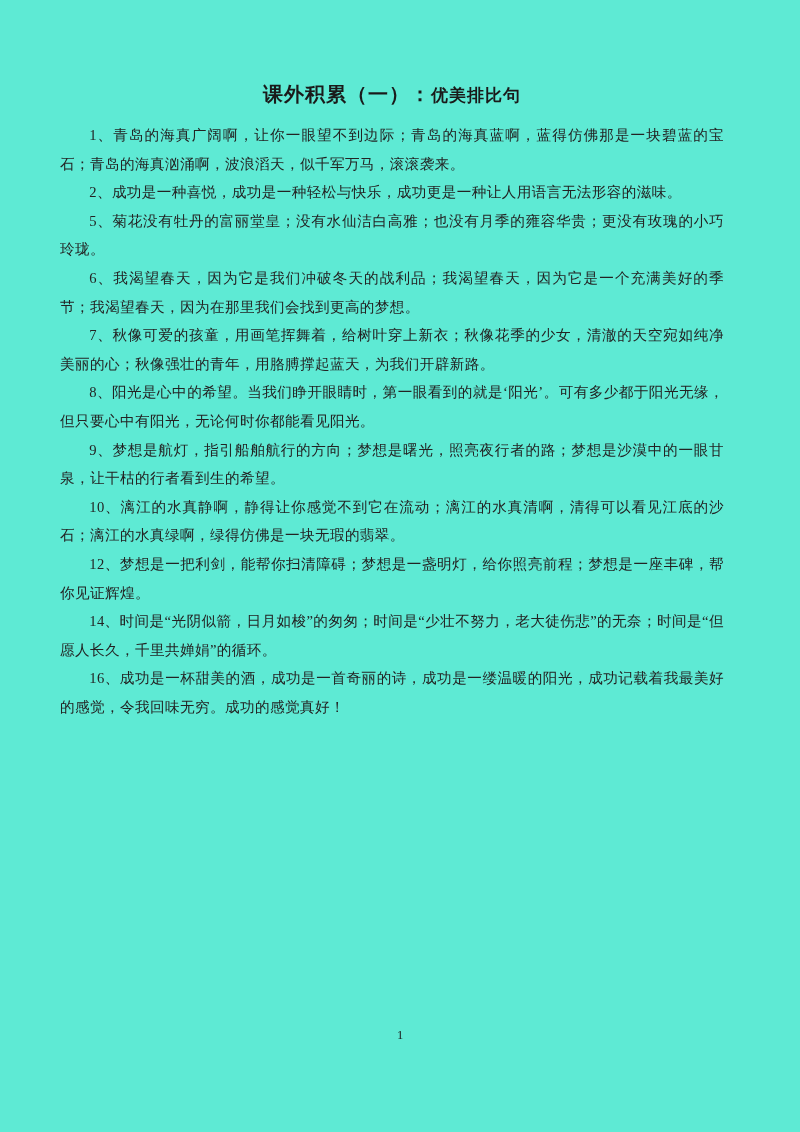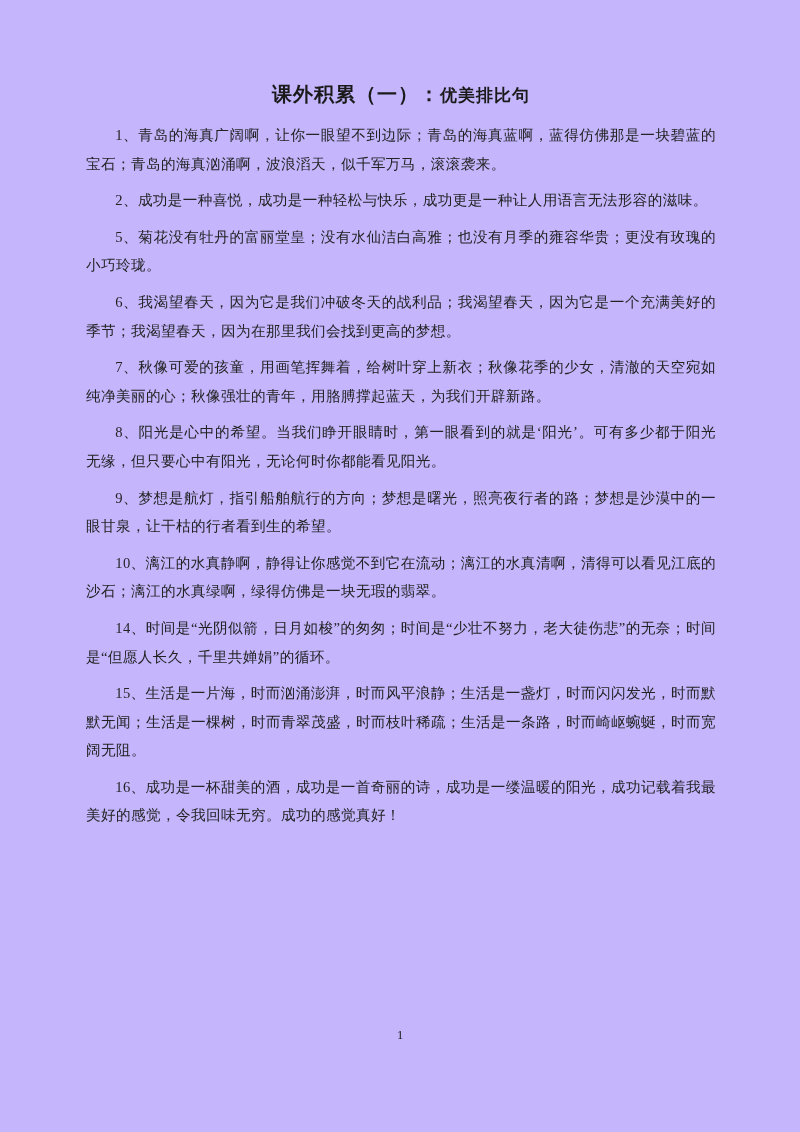--- a/index.html
+++ b/index.html
@@ -12,39 +12,39 @@
     height: 1132px;
     position: relative;
     font-family: "Liberation Serif", "DejaVu Serif", serif;
     color: #212121;
     overflow: hidden;
   }
   .page {
     box-sizing: border-box;
     width: 800px;
     height: 1132px;
-    padding: 72px 76px 0 78px;
-    background: #c4b5fd;
+    padding: 72px 76px 0 60px;
+    background: #5eead4;
   }
   .doc-title {
     text-align: center;
     font-family: "Liberation Sans", "DejaVu Sans", sans-serif;
     font-weight: bold;
     color: #1a1a1a;
     margin: 0 0 12px 0;
     letter-spacing: 1px;
   }
   .doc-title .title-main {
     font-size: 20px;
   }
   .doc-title .title-sub {
     font-size: 17px;
   }
   .body-text p.para {
-    margin: 8px;
+    margin: 0;
     font-size: 14.6px;
     line-height: 28.6px;
     text-indent: 2em;
     text-align: justify;
     letter-spacing: 0.4px;
     color: #232323;
   }
   .page-footer {
     position: absolute;
     top: 1028px;
@@ -77,23 +77,23 @@
 
       <p class="para">7、秋像可爱的孩童，用画笔挥舞着，给树叶穿上新衣；秋像花季的少女，清澈的天空宛如纯净美丽的心；秋像强壮的青年，用胳膊撑起蓝天，为我们开辟新路。</p>
 
       <p class="para">8、阳光是心中的希望。当我们睁开眼睛时，第一眼看到的就是‘阳光’。可有多少都于阳光无缘，但只要心中有阳光，无论何时你都能看见阳光。</p>
 
       <p class="para">9、梦想是航灯，指引船舶航行的方向；梦想是曙光，照亮夜行者的路；梦想是沙漠中的一眼甘泉，让干枯的行者看到生的希望。</p>
 
       <p class="para">10、漓江的水真静啊，静得让你感觉不到它在流动；漓江的水真清啊，清得可以看见江底的沙石；漓江的水真绿啊，绿得仿佛是一块无瑕的翡翠。</p>
 
 
+      <p class="para">12、梦想是一把利剑，能帮你扫清障碍；梦想是一盏明灯，给你照亮前程；梦想是一座丰碑，帮你见证辉煌。</p>
 
 
       <p class="para">14、时间是“光阴似箭，日月如梭”的匆匆；时间是“少壮不努力，老大徒伤悲”的无奈；时间是“但愿人长久，千里共婵娟”的循环。</p>
 
-      <p class="para">15、生活是一片海，时而汹涌澎湃，时而风平浪静；生活是一盏灯，时而闪闪发光，时而默默无闻；生活是一棵树，时而青翠茂盛，时而枝叶稀疏；生活是一条路，时而崎岖蜿蜒，时而宽阔无阻。</p>
 
       <p class="para">16、成功是一杯甜美的酒，成功是一首奇丽的诗，成功是一缕温暖的阳光，成功记载着我最美好的感觉，令我回味无穷。成功的感觉真好！</p>
     </div>
 </div>
 
 <div class="page-footer">1</div>
 
 </body></html>

